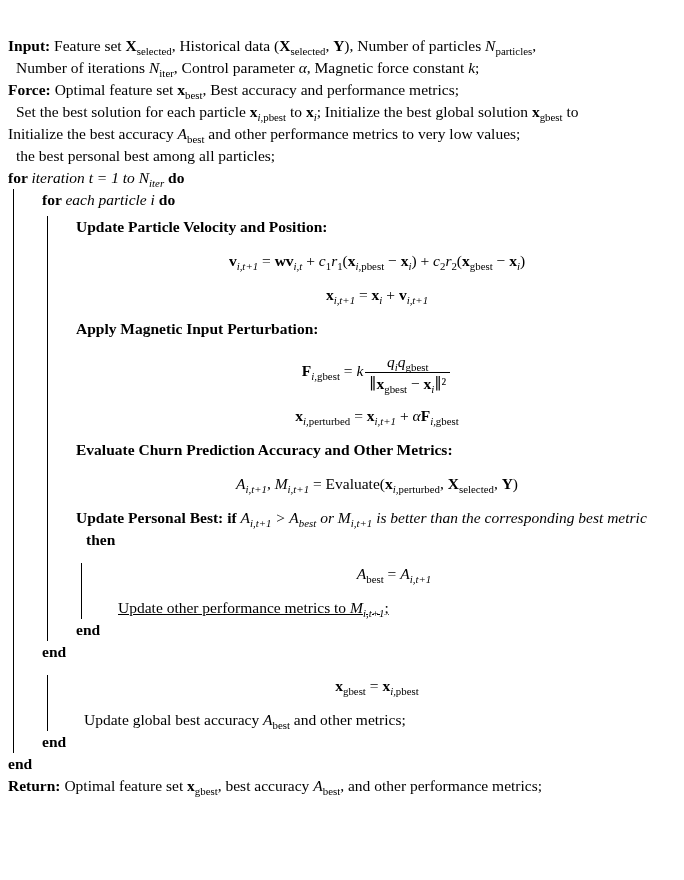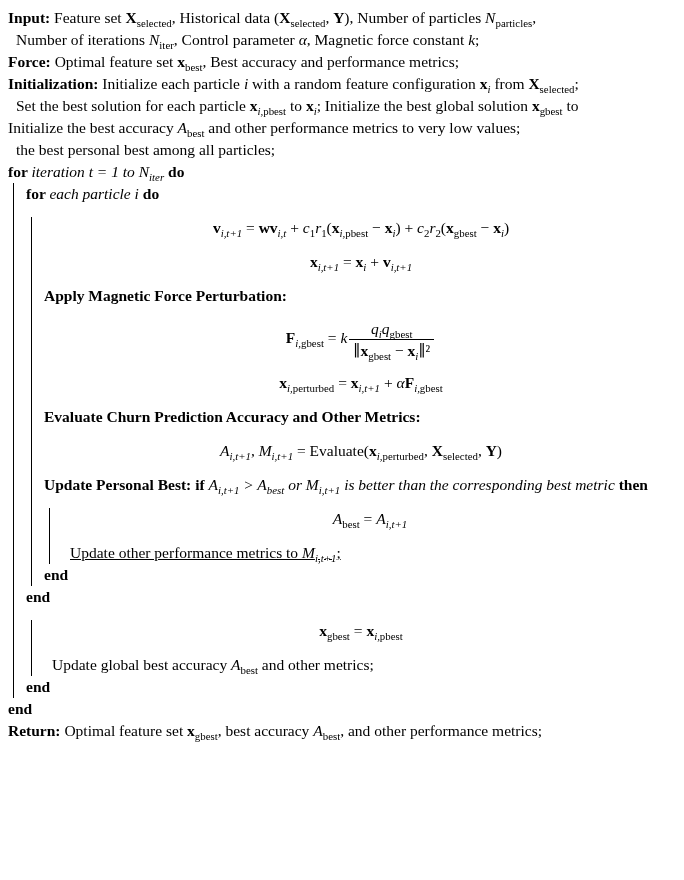--- a/index.html
+++ b/index.html
@@ -1,50 +1,50 @@
 <!DOCTYPE html>
 <html><head>
 <meta charset="utf-8">
 <style>
   html,body{margin:0;padding:0;background:#ffffff;}
   body{
     width:684px;min-height:880px;box-sizing:border-box;
     font-family:"Liberation Serif","DejaVu Serif",serif;
     font-size:15.5px;color:#000;padding:7px 6px 4px 8px;
   }
-  .algo{line-height:22px;}
+  .algo{line-height:22px;margin-top:28px;}
   .line{padding-left:10px;text-indent:-10px;}
   .bold{font-weight:bold;}
   .italic{font-style:italic;}
   sub{font-size:70%;line-height:0;}
-  .block-body{border-left:1px solid #000;margin-left:5px;padding-left:12px;}
+  .block-body{border-left:1px solid #000;margin-left:5px;padding-left:28px;}
   .formula{text-align:center;margin:12px 0;text-indent:0;}
   .hdr{margin-top:5px;}
   .frac{display:inline-block;vertical-align:middle;text-align:center;margin:0 2px;line-height:19px;}
   .frac .num{display:block;padding:0 4px 1px;}
   .frac .den{display:block;border-top:1px solid #000;padding:1px 4px 0;}
 </style>
 </head>
 <body>
 
 <div class="algo">
     <div class="line"><span class="bold">Input: </span><span>Feature set </span><span class="bold">X</span><sub>selected</sub><span>, Historical data (</span><span class="bold">X</span><sub>selected</sub><span>, </span><span class="bold">Y</span><span>), Number of particles </span><span class="italic">N</span><sub>particles</sub><span>,</span></div>
     <div class="line" style="padding-left: 18px;"><span>Number of iterations </span><span class="italic">N</span><sub>iter</sub><span>, Control parameter </span><span class="italic">α</span><span>, Magnetic force constant </span><span class="italic">k</span><span>;</span></div>
     <div class="line"><span class="bold">Force: </span><span>Optimal feature set </span><span class="bold">x</span><sub>best</sub><span>, Best accuracy and performance metrics;</span></div>
-    <div class="line"><span class="bold">Initialization: </span><span>Initialize each particle </span><span class="italic">i</span><span> with a random feature configuration </span><span class="bold">x</span><sub class="italic">i</sub><span> from </span><span class="bold">X</span><sub>selected</sub><span>;</span></div>
     <div class="line" style="padding-left: 18px;"><span>Set the best solution for each particle </span><span class="bold">x</span><sub class="italic">i,</sub><sub>pbest</sub><span> to </span><span class="bold">x</span><sub class="italic">i</sub><span>; Initialize the best global solution </span><span class="bold">x</span><sub>gbest</sub><span> to</span></div>
     <div class="line"><span>Initialize the best accuracy </span><span class="italic">A</span><sub>best</sub><span> and other performance metrics to very low values;</span></div>
     <div class="line" style="padding-left: 18px;"><span>the best personal best among all particles;</span></div>
     <div class="line"><span class="bold">for </span><span class="italic">iteration t = 1 to N</span><sub class="italic">iter</sub><span> </span><span class="bold">do</span></div>
     <div class="block-body">
       <div class="line"><span class="bold">for </span><span class="italic">each particle i</span><span> </span><span class="bold">do</span></div>
       <div class="block-body">
+        <div class="line hdr"><span class="bold">Update Particle Velocity and Position:</span></div>
         <div class="formula"><span class="bold">v</span><sub class="italic">i,t+1</sub><span> = </span><span class="bold">wv</span><sub class="italic">i,t</sub><span> + </span><span class="italic">c</span><sub>1</sub><span class="italic">r</span><sub>1</sub><span>(</span><span class="bold">x</span><sub class="italic">i,</sub><sub>pbest</sub><span> − </span><span class="bold">x</span><sub class="italic">i</sub><span>) + </span><span class="italic">c</span><sub>2</sub><span class="italic">r</span><sub>2</sub><span>(</span><span class="bold">x</span><sub>gbest</sub><span> − </span><span class="bold">x</span><sub class="italic">i</sub><span>)</span></div>
         <div class="formula"><span class="bold">x</span><sub class="italic">i,t+1</sub><span> = </span><span class="bold">x</span><sub class="italic">i</sub><span> + </span><span class="bold">v</span><sub class="italic">i,t+1</sub></div>
-        <div class="line hdr"><span class="bold">Apply Magnetic Force Perturbation:</span></div>
+        <div class="line hdr"><span class="bold">Apply Magnetic Input Perturbation:</span></div>
         <div class="formula"><span class="bold">F</span><sub class="italic">i,</sub><sub>gbest</sub><span> = </span><span class="italic">k</span><span class="frac"><span class="num"><span class="italic">q</span><sub class="italic">i</sub><span class="italic">q</span><sub>gbest</sub></span><span class="den"><span>∥</span><span class="bold">x</span><sub>gbest</sub><span> − </span><span class="bold">x</span><sub class="italic">i</sub><span>∥²</span></span></span></div>
         <div class="formula"><span class="bold">x</span><sub class="italic">i,</sub><sub>perturbed</sub><span> = </span><span class="bold">x</span><sub class="italic">i,t+1</sub><span> + </span><span class="italic">α</span><span class="bold">F</span><sub class="italic">i,</sub><sub>gbest</sub></div>
         <div class="line hdr"><span class="bold">Evaluate Churn Prediction Accuracy and Other Metrics:</span></div>
         <div class="formula"><span class="italic">A</span><sub class="italic">i,t+1</sub><span>, </span><span class="italic">M</span><sub class="italic">i,t+1</sub><span> = Evaluate(</span><span class="bold">x</span><sub class="italic">i,</sub><sub>perturbed</sub><span>, </span><span class="bold">X</span><sub>selected</sub><span>, </span><span class="bold">Y</span><span>)</span></div>
         <div class="line"><span class="bold">Update Personal Best: </span><span class="bold">if </span><span class="italic">A</span><sub class="italic">i,t+1</sub><span class="italic"> &gt; </span><span class="italic">A</span><sub class="italic">best</sub><span class="italic"> or </span><span class="italic">M</span><sub class="italic">i,t+1</sub><span class="italic"> is better than the corresponding best metric </span><span class="bold">then</span></div>
         <div class="block-body">
           <div class="formula"><span class="italic">A</span><sub>best</sub><span> = </span><span class="italic">A</span><sub class="italic">i,t+1</sub></div>
           <div class="line" style="padding-left: 18px; text-decoration: underline;"><span>Update other performance metrics to </span><span class="italic">M</span><sub class="italic">i,t+1</sub><span>;</span></div>
         </div>
         <div class="line"><span class="bold">end</span></div>

